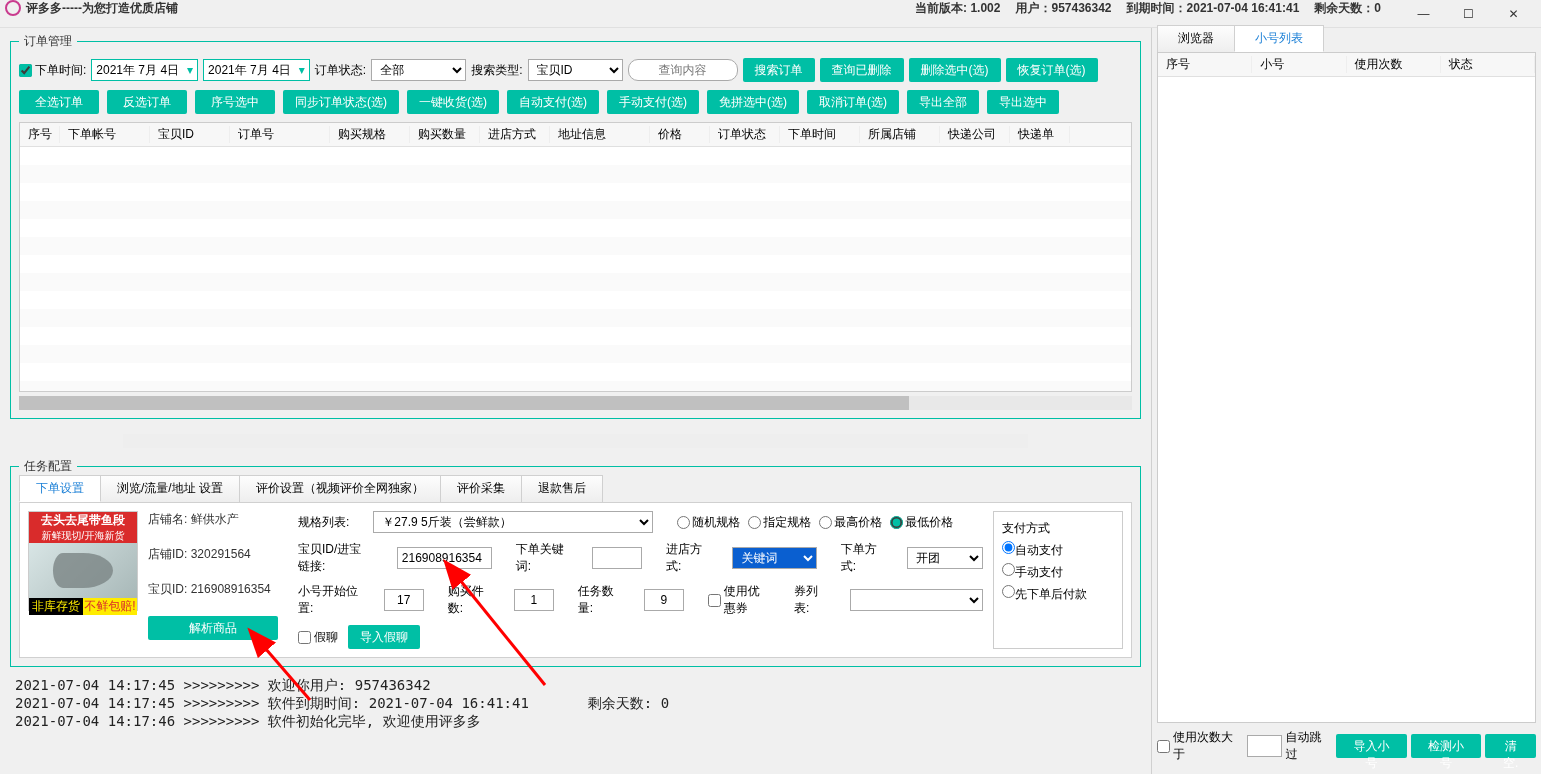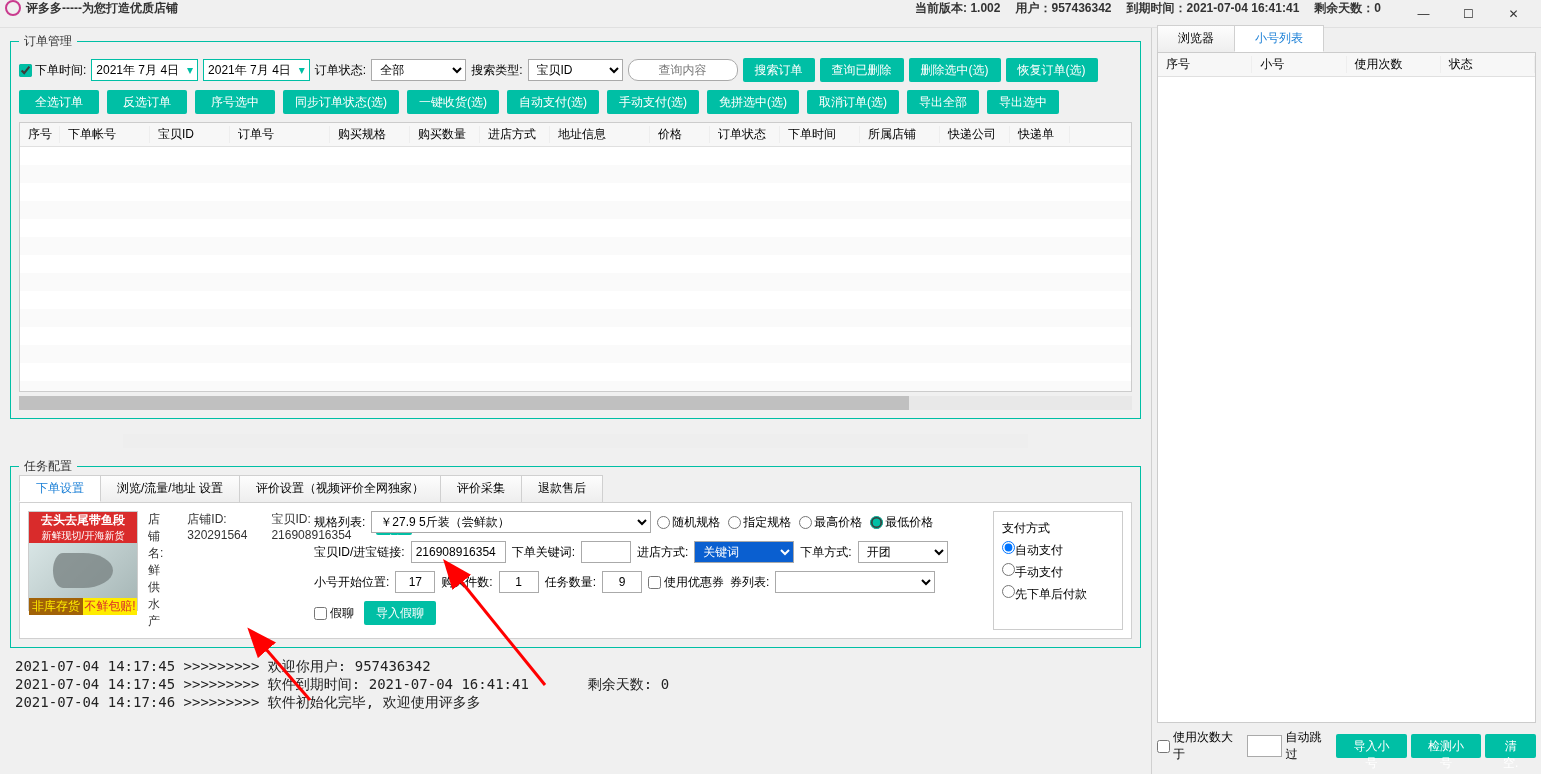--- a/index.html
+++ b/index.html
@@ -38,26 +38,26 @@
 .tab { padding: 4px 16px; border: 1px solid #d0d0d0; border-bottom: none; background: linear-gradient(#fdfdfd, #eee); cursor: pointer; margin-right: -1px; }
 .tab.active { background: #fff; color: #1a7fd6; border-bottom: 1px solid #fff; position: relative; z-index: 2; }
 .tab-content { border: 1px solid #d0d0d0; padding: 8px; display: flex; gap: 10px; background: #fff; }
 .product-box { width: 110px; display: flex; flex-direction: column; }
 .product-img { width: 110px; height: 100px; background: #fff; border: 1px solid #ccc; position: relative; }
 .product-img .top-banner { background: #d92b2b; color: #fff; text-align: center; font-size: 12px; font-weight: bold; }
 .product-img .sub-banner { background: #d92b2b; color: #fff; text-align: center; font-size: 10px; }
 .product-img .fish { height: 55px; background: linear-gradient(135deg, #d8e5e5, #a8b8b8); display: flex; align-items: center; justify-content: center; }
 .product-img .fish-shape { width: 60px; height: 35px; background: #7a8585; border-radius: 10px 50% 50% 10px / 50%; opacity: .8; }
 .product-img .bottom-tags { display: flex; font-size: 10px; }
-.product-img .tag1 { background: #a16207; color: #ffec00; flex: 1; text-align: center; }
+.product-img .tag1 { background: #000000; color: #ffec00; flex: 1; text-align: center; }
 .product-img .tag2 { background: #ffec00; color: #d92b2b; flex: 1; text-align: center; }
-.shop-info { width: 140px; display: flex; gap: 24px; }
+.shop-info { width: 140px; display: flex; flex-direction: column; gap: 18px; }
 .shop-info div { color: #333; font-size: 12px; }
 .config-grid { flex: 1; display: flex; flex-direction: column; gap: 8px; }
-.config-row { display: flex; align-items: center; gap: 6px; margin-left: 16px; }
+.config-row { display: flex; align-items: center; gap: 24px; }
 .radio-row label { display: flex; align-items: center; gap: 2px; justify-content: flex-end; }
 .radio-row input[type=radio] { accent-color: #00bfa5; }
 .pay-box { border: 1px solid #ccc; padding: 8px; width: 130px; }
 .pay-box .pay-title { font-size: 12px; margin-bottom: 4px; }
 .pay-box label { display: block; margin: 4px 0; }
 .action-btns { display: flex; gap: 10px; margin-top: 4px; }
 .action-btns .btn { flex: 1; }
 .log-area { font-family: monospace; font-size: 14px; padding: 5px; color: #222; white-space: pre; }
 .right-tabs { display: flex; }
 .right-tabs .tab { padding: 4px 20px; }

